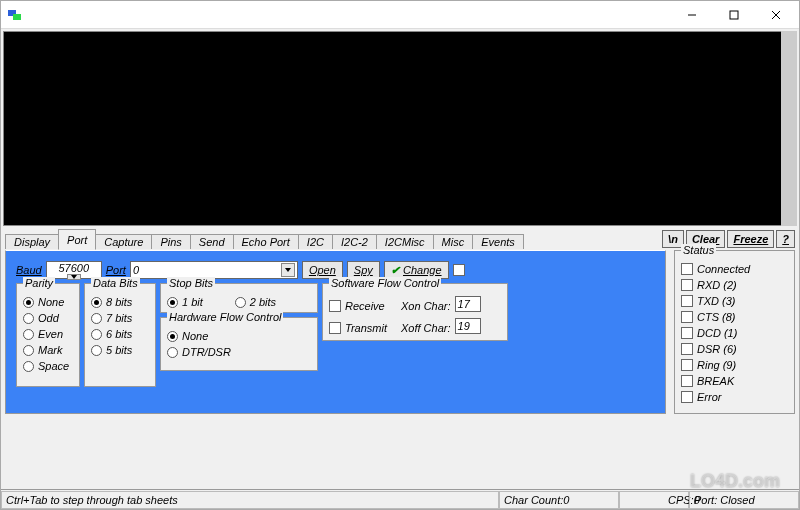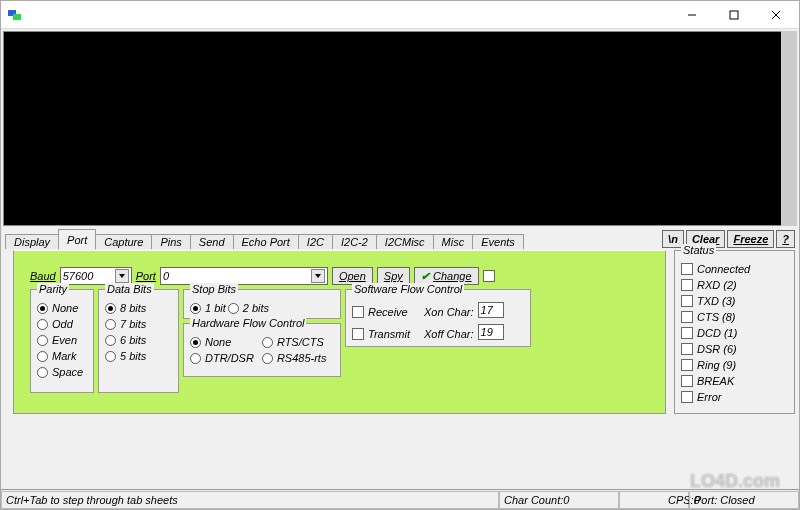--- a/index.html
+++ b/index.html
@@ -13,21 +13,21 @@
 .winbtn svg { width: 10px; height: 10px; }
 .terminal { background: #000; height: 195px; margin: 2px 16px 2px 2px; border: 1px solid #888; position: relative; }
 .vscroll { position: absolute; right: -16px; top: 0; width: 16px; height: 100%; background: #f0f0f0; border: 1px solid #ccc; }
 .vscroll .thumb { background: #ccc; width: 100%; height: 100%; }
 .tabstrip { display: flex; align-items: center; padding: 0 4px; height: 22px; }
 .tab { padding: 3px 8px; border: 1px solid #999; border-bottom: none; background: #f0f0f0; margin-right: -1px; position: relative; }
 .tab.active { background: #f0f0f0; z-index: 2; border-bottom: 1px solid #f0f0f0; margin-bottom: -1px; padding-top:4px; }
 .tab:not(.active) { background: #eaeaea; top: 2px; padding-top:1px; padding-bottom:1px; }
 .tabstrip-spacer { flex: 1; }
 .toolbtn { border: 1px solid #666; background: #e8e8e8; padding: 1px 5px; margin-left: 2px; height: 18px; display: flex; align-items: center; font-weight: bold; }
-.panel { border: 1px solid #999; margin: 0 4px 4px 12px; padding: 16px; background: #bef264; flex: 0 0 auto; display: flex; gap: 6px; height: 164px; border-top: 1px solid #fff; }
+.panel { border: 1px solid #999; margin: 0 4px 4px 4px; padding: 10px; background: #3b82f6; flex: 0 0 auto; display: flex; gap: 6px; height: 164px; border-top: 1px solid #fff; }
 .left-col { display: flex; flex-direction: column; gap: 4px; flex: 1; }
 .row1 { display: flex; align-items: center; gap: 4px; }
 .lbl { white-space: nowrap; }
 .u { text-decoration: underline; }
 .combo { border: 1px solid #666; background: #fff; height: 18px; display: flex; align-items: center; padding: 0 2px; }
 .combo .v { flex: 1; }
 .combo .dd { width: 14px; height: 14px; border: 1px solid #888; background: #e8e8e8; display: flex; align-items: center; justify-content: center; }
 .combo .dd::after { content: ""; border-left: 3px solid transparent; border-right: 3px solid transparent; border-top: 4px solid #000; }
 .btn { border: 1px solid #666; background: #e8e8e8; padding: 1px 6px; height: 18px; display: flex; align-items: center; }
 .chk { width: 12px; height: 12px; border: 1px solid #666; background: #fff; display: inline-block; }
@@ -112,21 +112,21 @@
         <span class="u">?</span>
       </div>
   </div>
 
   <div class="main-area">
     <div class="main-left">
       <div class="panel">
         <div class="left-col">
           <div class="row1">
             <span class="lbl"><span class="u">Baud</span></span>
-            <div class="combo" style="width:72px;">
+            <div class="combo" style="width:56px;flex-direction:column;">
                 <span class="v">57600</span>
                 <span class="dd"></span>
               </div>
             <span class="lbl"><span class="u">Port</span></span>
             <div class="combo" style="width:168px;">
                 <span class="v">0</span>
                 <span class="dd"></span>
               </div>
             <div class="btn">
                 <span class="u">Open</span>
@@ -158,21 +158,21 @@
                 </div>
               <div class="radio">
                   <span class="r"></span>
                   <span>Mark</span>
                 </div>
               <div class="radio">
                   <span class="r"></span>
                   <span>Space</span>
                 </div>
             </div>
-            <div class="gbox" style="width:81px; height:104px;">
+            <div class="gbox" style="width:72px; height:104px;">
               <div class="gtitle">Data Bits</div>
               <div class="radio">
                   <span class="r sel"></span>
                   <span>8 bits</span>
                 </div>
               <div class="radio">
                   <span class="r"></span>
                   <span>7 bits</span>
                 </div>
               <div class="radio">
@@ -180,21 +180,21 @@
                   <span>6 bits</span>
                 </div>
               <div class="radio">
                   <span class="r"></span>
                   <span>5 bits</span>
                 </div>
             </div>
             <div style="display:flex; flex-direction:column; gap:4px;">
               <div class="gbox" style="width:158px; height:30px;">
                 <div class="gtitle">Stop Bits</div>
-                <div style="display:flex; gap:2px;">
+                <div style="display:flex; gap:32px;">
                   <div class="radio">
                       <span class="r sel"></span>
                       <span>1 bit</span>
                     </div>
                   <div class="radio">
                       <span class="r"></span>
                       <span>2 bits</span>
                     </div>
                 </div>
               </div>
@@ -204,30 +204,20 @@
                   <div style="display:flex; flex-direction:column;">
                     <div class="radio">
                         <span class="r sel"></span>
                         <span>None</span>
                       </div>
                     <div class="radio">
                         <span class="r"></span>
                         <span>DTR/DSR</span>
                       </div>
                   </div>
-                  <div style="display:flex; flex-direction:column;">
-                    <div class="radio">
-                        <span class="r"></span>
-                        <span>RTS/CTS</span>
-                      </div>
-                    <div class="radio">
-                        <span class="r"></span>
-                        <span>RS485-rts</span>
-                      </div>
-                  </div>
                 </div>
               </div>
             </div>
             <div style="display:flex; flex-direction:column; gap:4px;">
               <div class="gbox" style="width:186px; height:58px;">
                 <div class="gtitle">Software Flow Control</div>
                 <div style="display:flex; align-items:flex-end; gap:4px; height:18px;">
                   <span class="chk"></span>
                   <span style="width:52px;">Receive</span>
                   <span>Xon Char:</span>

